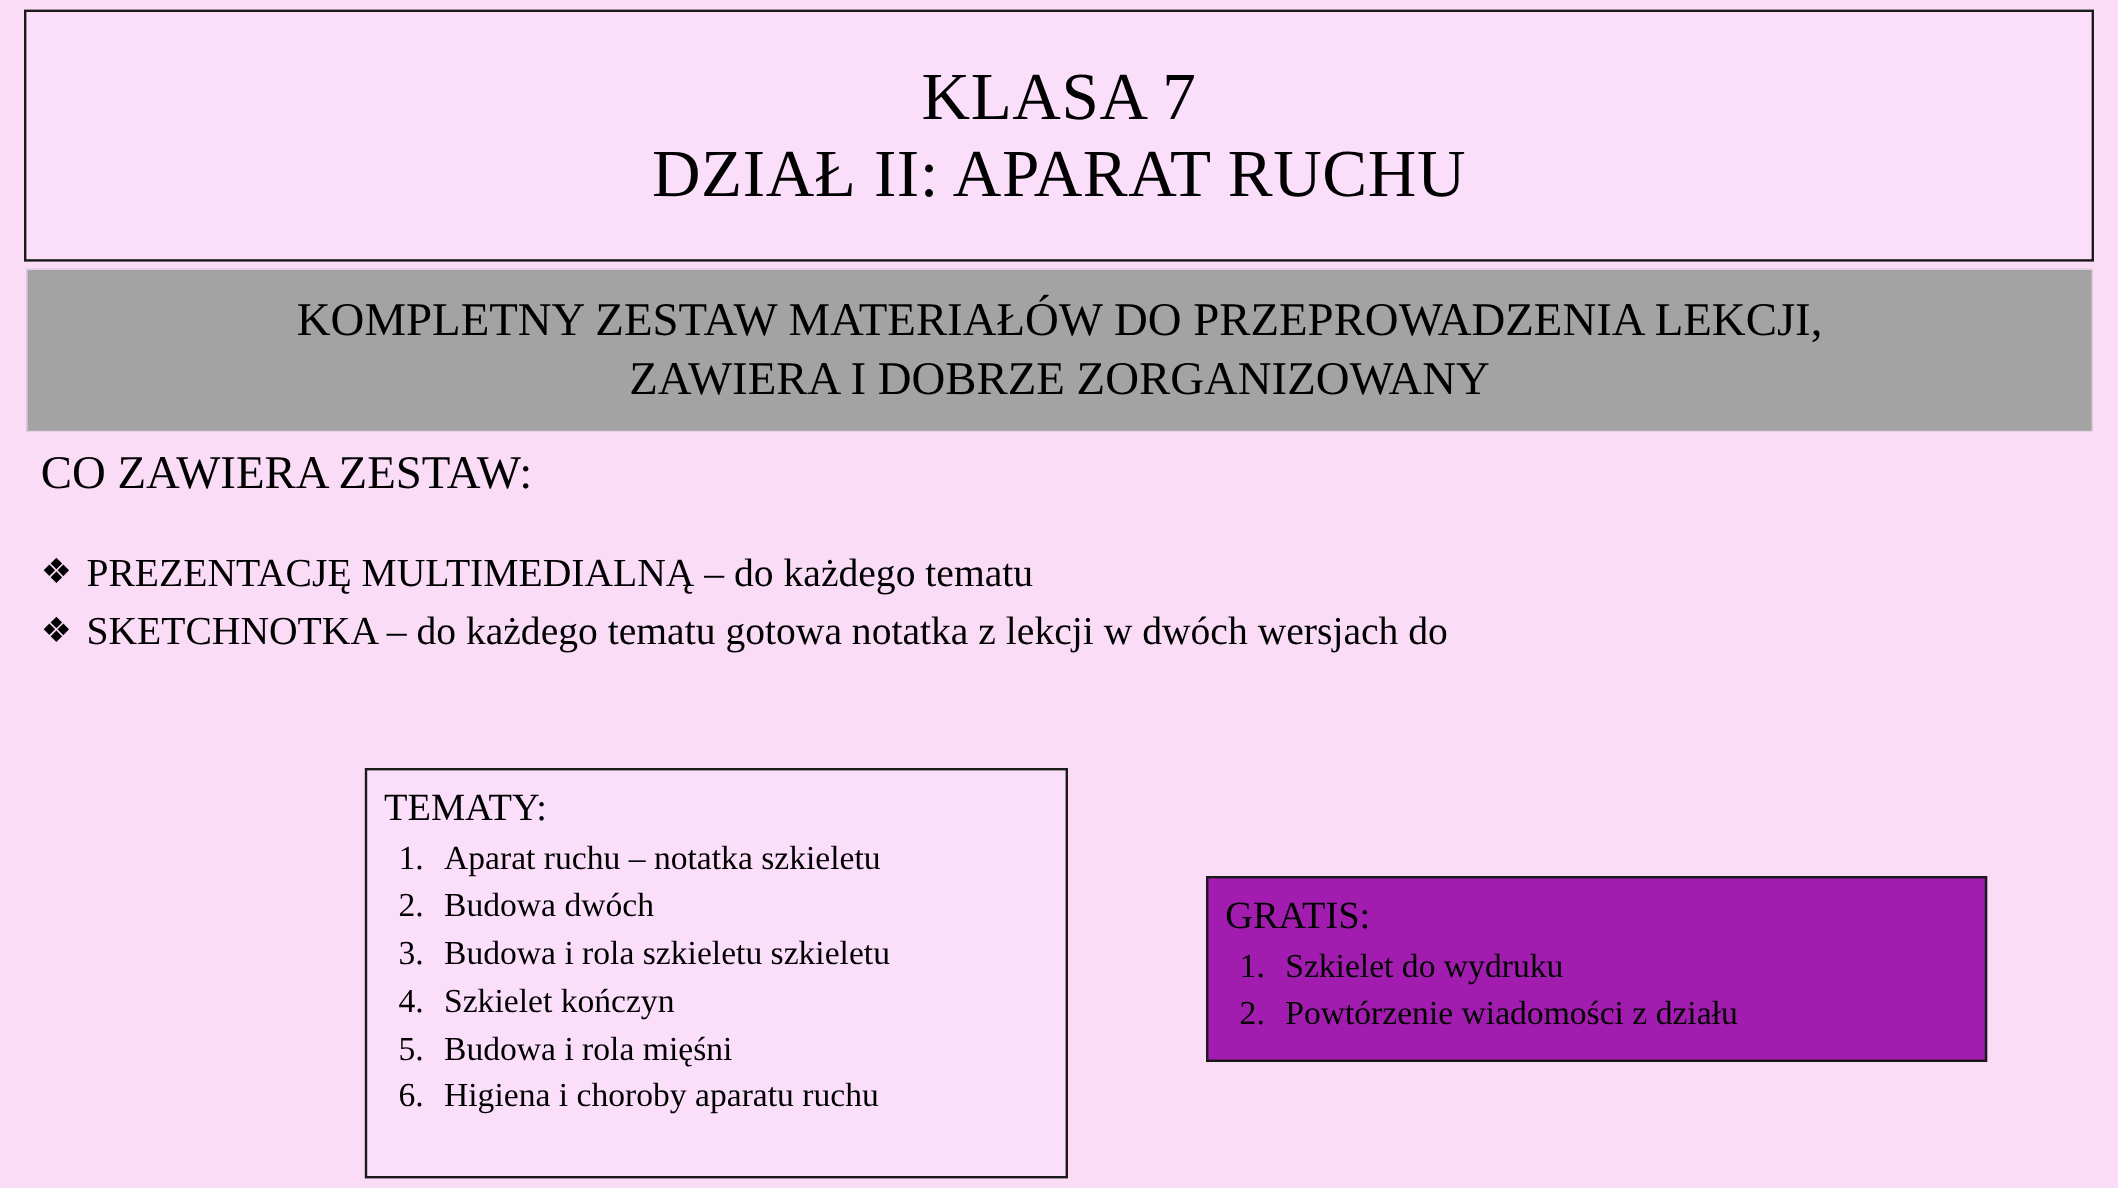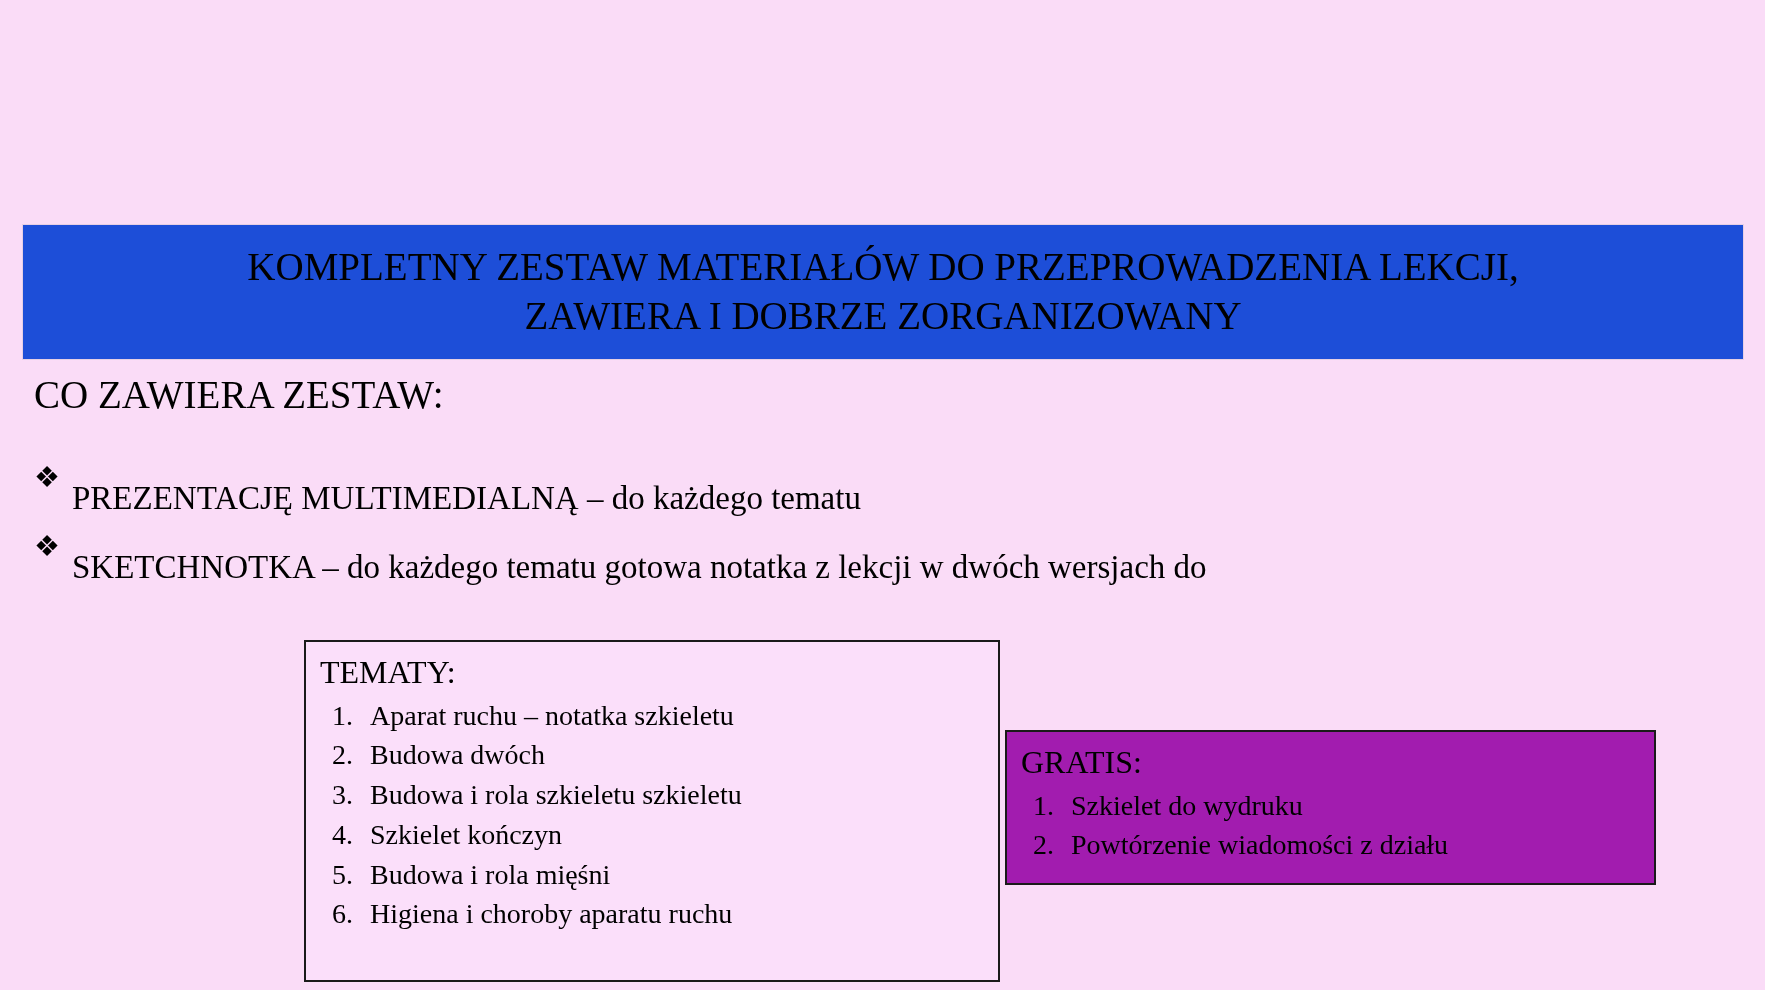--- a/index.html
+++ b/index.html
@@ -50,21 +50,21 @@
     text-align: center;
     white-space: nowrap;
   }
   .subtitle-box {
     position: absolute;
     left: 22px;
     top: 224px;
     width: 1722px;
     height: 136px;
     border: 1px solid #e6cfe4;
-    background: #1d4ed8;
+    background: #a3a3a3;
     box-sizing: border-box;
     display: flex;
     flex-direction: column;
     align-items: center;
     justify-content: center;
     padding: 4px 8px;
   }
   .subtitle-line {
     font-size: 39px;
     line-height: 1.25;
@@ -92,31 +92,30 @@
     margin-bottom: 2px;
   }
   .bullet-mark {
     width: 38px;
     flex: 0 0 38px;
     font-size: 29px;
     line-height: 1.55;
   }
   .bullet-text {
     flex: 1;
-    margin-top: 20px;
   }
   .bullet-text .sub-indent {
     display: block;
     padding-left: 42px;
   }
   .tematy-box {
     position: absolute;
     left: 304px;
     top: 640px;
-    width: 696px;
+    width: 586px;
     height: 342px;
     border: 2px solid #1a1a1a;
     background: #fbdffa;
     box-sizing: border-box;
     padding: 10px 14px 6px 14px;
   }
   .gratis-box {
     position: absolute;
     left: 1005px;
     top: 730px;
@@ -150,20 +149,24 @@
   }
   .num-txt {
     flex: 1;
   }
 </style>
 </head>
 <body>
 
 <div class="slide">
 
+  <div class="title-box">
+    <div class="title-line1">KLASA 7</div>
+    <div class="title-line2">DZIAŁ II: APARAT RUCHU</div>
+  </div>
 
   <div class="subtitle-box">
     <div class="subtitle-line">KOMPLETNY ZESTAW MATERIAŁÓW DO PRZEPROWADZENIA LEKCJI,</div>
     <div class="subtitle-line">ZAWIERA I DOBRZE ZORGANIZOWANY</div>
   </div>
 
   <div class="contains-label">CO ZAWIERA ZESTAW:</div>
 
   <div class="bullets">
 

